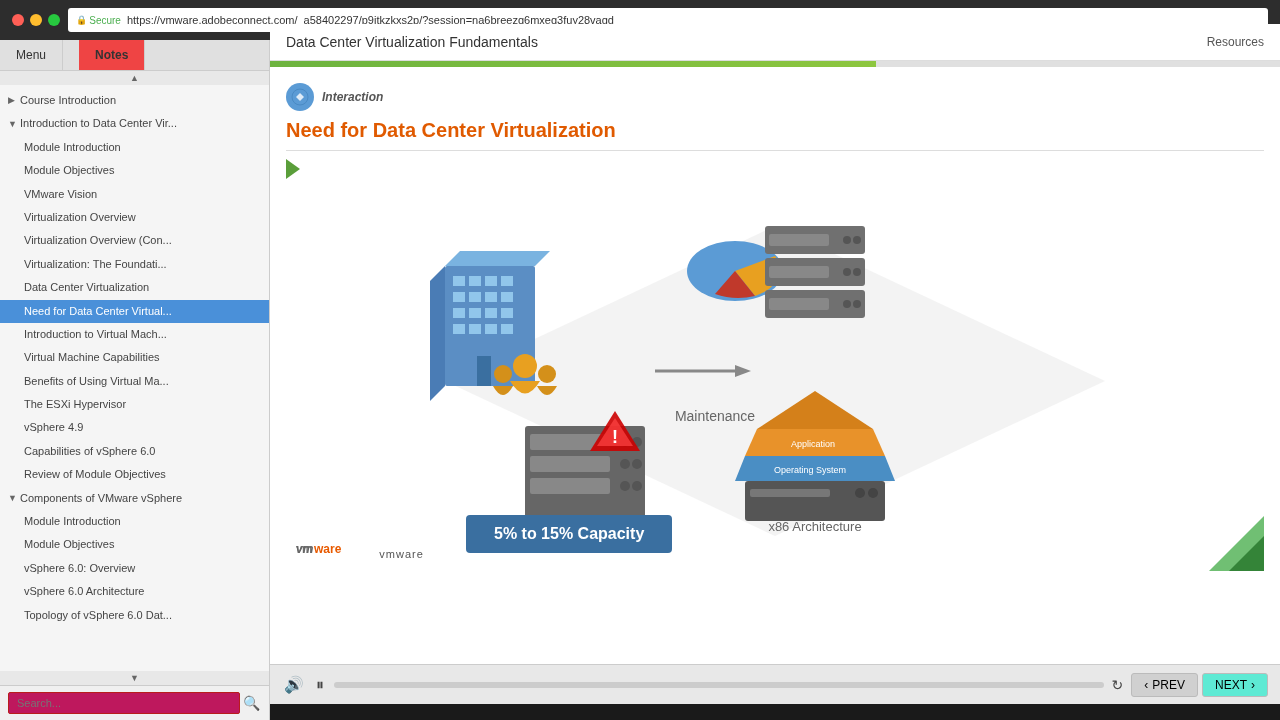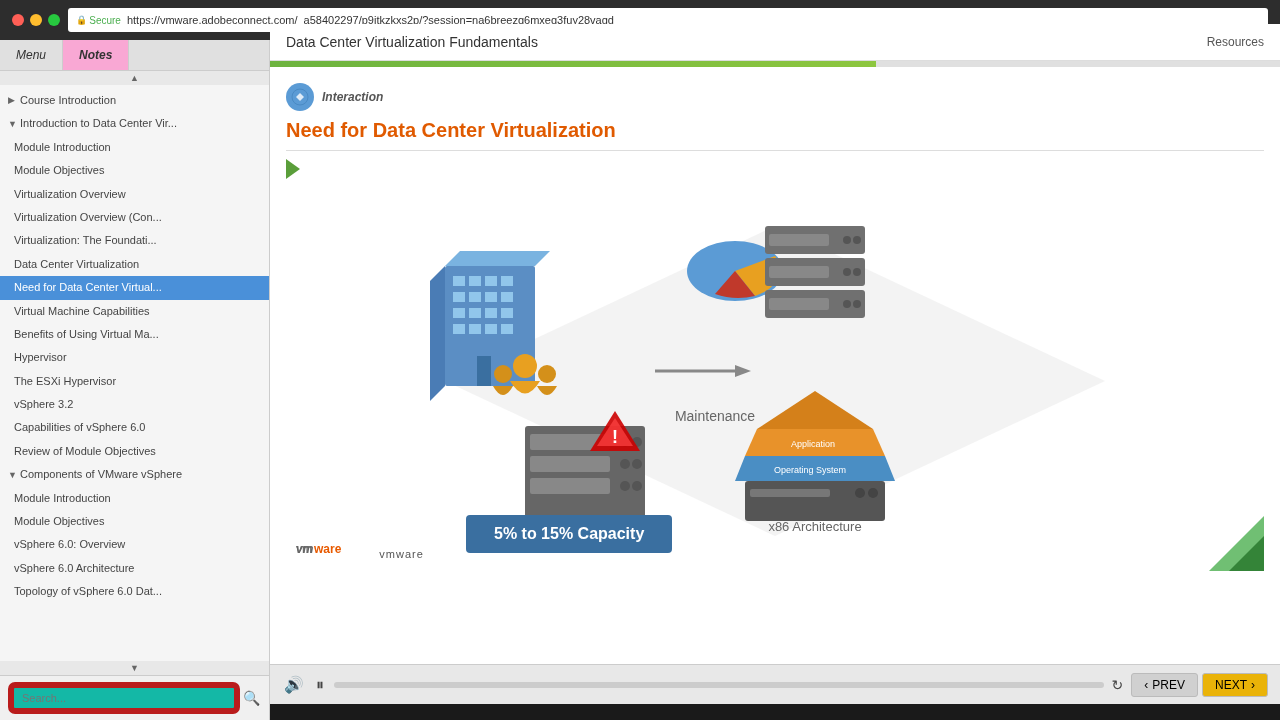--- a/index.html
+++ b/index.html
@@ -51,67 +51,67 @@
       display: flex;
       border-bottom: 1px solid #ccc;
       background: #e0e0e0;
     }
     .sidebar-tab {
       padding: 8px 16px;
       cursor: pointer;
       font-size: 12px;
       color: #333;
       border-right: 1px solid #ccc;
-      font-style: italic;
     }
     .sidebar-tab.active {
-      background: #f9a8d4;
+      background: #ef4444;
       font-weight: bold;
+      margin-left: 16px;
     }
 
     .sidebar-nav {
       flex: 1;
       overflow-y: auto;
       padding: 4px 0;
     }
 
     .nav-item {
       display: flex;
       align-items: center;
       padding: 4px 8px;
       cursor: pointer;
       color: #444;
       font-size: 11px;
       line-height: 1.4;
     }
     .nav-item.active { background: #4a90d9; color: #fff; }
-    .nav-item.indented { padding-left: 14px; }
+    .nav-item.indented { padding-left: 24px; }
 
     .nav-arrow {
       width: 12px;
       font-size: 9px;
       color: #666;
       flex-shrink: 0;
     }
 
     .sidebar-search {
       padding: 6px 8px;
       border-top: 1px solid #ccc;
       background: #f0f0f0;
       display: flex;
       align-items: center;
       gap: 4px;
     }
     .sidebar-search input {
       flex: 1;
-      border: 6px solid #b91c1c;
-      border-radius: 7px;
+      border: 1px solid #b91c1c;
+      border-radius: 2px;
       padding: 4px 8px;
       font-size: 11px;
-      background: #14b8a6;
+      background: #be185d;
     }
     .search-btn {
       background: none;
       border: none;
       cursor: pointer;
       color: #666;
       font-size: 14px;
     }
 
     
@@ -272,21 +272,21 @@
       padding: 4px 12px;
       background: #d0d0d0;
       border: 1px solid #bbb;
       border-radius: 3px;
       cursor: pointer;
       font-size: 12px;
       display: flex;
       align-items: center;
       gap: 4px;
     }
-    .nav-next { background: #eab308; align-items: center; }
+    .nav-next { background: #5eead4; align-items: center; }
 
     
     .sidebar-nav::-webkit-scrollbar { width: 8px; }
     .sidebar-nav::-webkit-scrollbar-track { background: #f0f0f0; }
     .sidebar-nav::-webkit-scrollbar-thumb { background: #bbb; border-radius: 4px; }
   </style>
 </head>
 <body>
 
 <div class="browser-bar">
@@ -324,48 +324,51 @@
         <span class="nav-arrow">▼ </span>
         <span>Introduction to Data Center Vir...</span>
       </div>
       <div class="nav-item indented">
         <span>Module Introduction</span>
       </div>
       <div class="nav-item indented">
         <span>Module Objectives</span>
       </div>
       <div class="nav-item indented">
+        <span>VMware Vision</span>
+      </div>
+      <div class="nav-item indented">
         <span>Virtualization Overview</span>
       </div>
       <div class="nav-item indented">
         <span>Virtualization Overview (Con...</span>
       </div>
       <div class="nav-item indented">
         <span>Virtualization: The Foundati...</span>
       </div>
       <div class="nav-item indented">
         <span>Data Center Virtualization</span>
       </div>
       <div class="nav-item indented active">
         <span>Need for Data Center Virtual...</span>
       </div>
       <div class="nav-item indented">
+        <span>Introduction to Virtual Mach...</span>
+      </div>
+      <div class="nav-item indented">
         <span>Virtual Machine Capabilities</span>
       </div>
       <div class="nav-item indented">
         <span>Benefits of Using Virtual Ma...</span>
       </div>
       <div class="nav-item indented">
-        <span>Hypervisor</span>
-      </div>
-      <div class="nav-item indented">
         <span>The ESXi Hypervisor</span>
       </div>
       <div class="nav-item indented">
-        <span>vSphere 3.2</span>
+        <span>vSphere 4.9</span>
       </div>
       <div class="nav-item indented">
         <span>Capabilities of vSphere 6.0</span>
       </div>
       <div class="nav-item indented">
         <span>Review of Module Objectives</span>
       </div>
       <div class="nav-item">
         <span class="nav-arrow">▼ </span>
         <span>Components of VMware vSphere</span>

